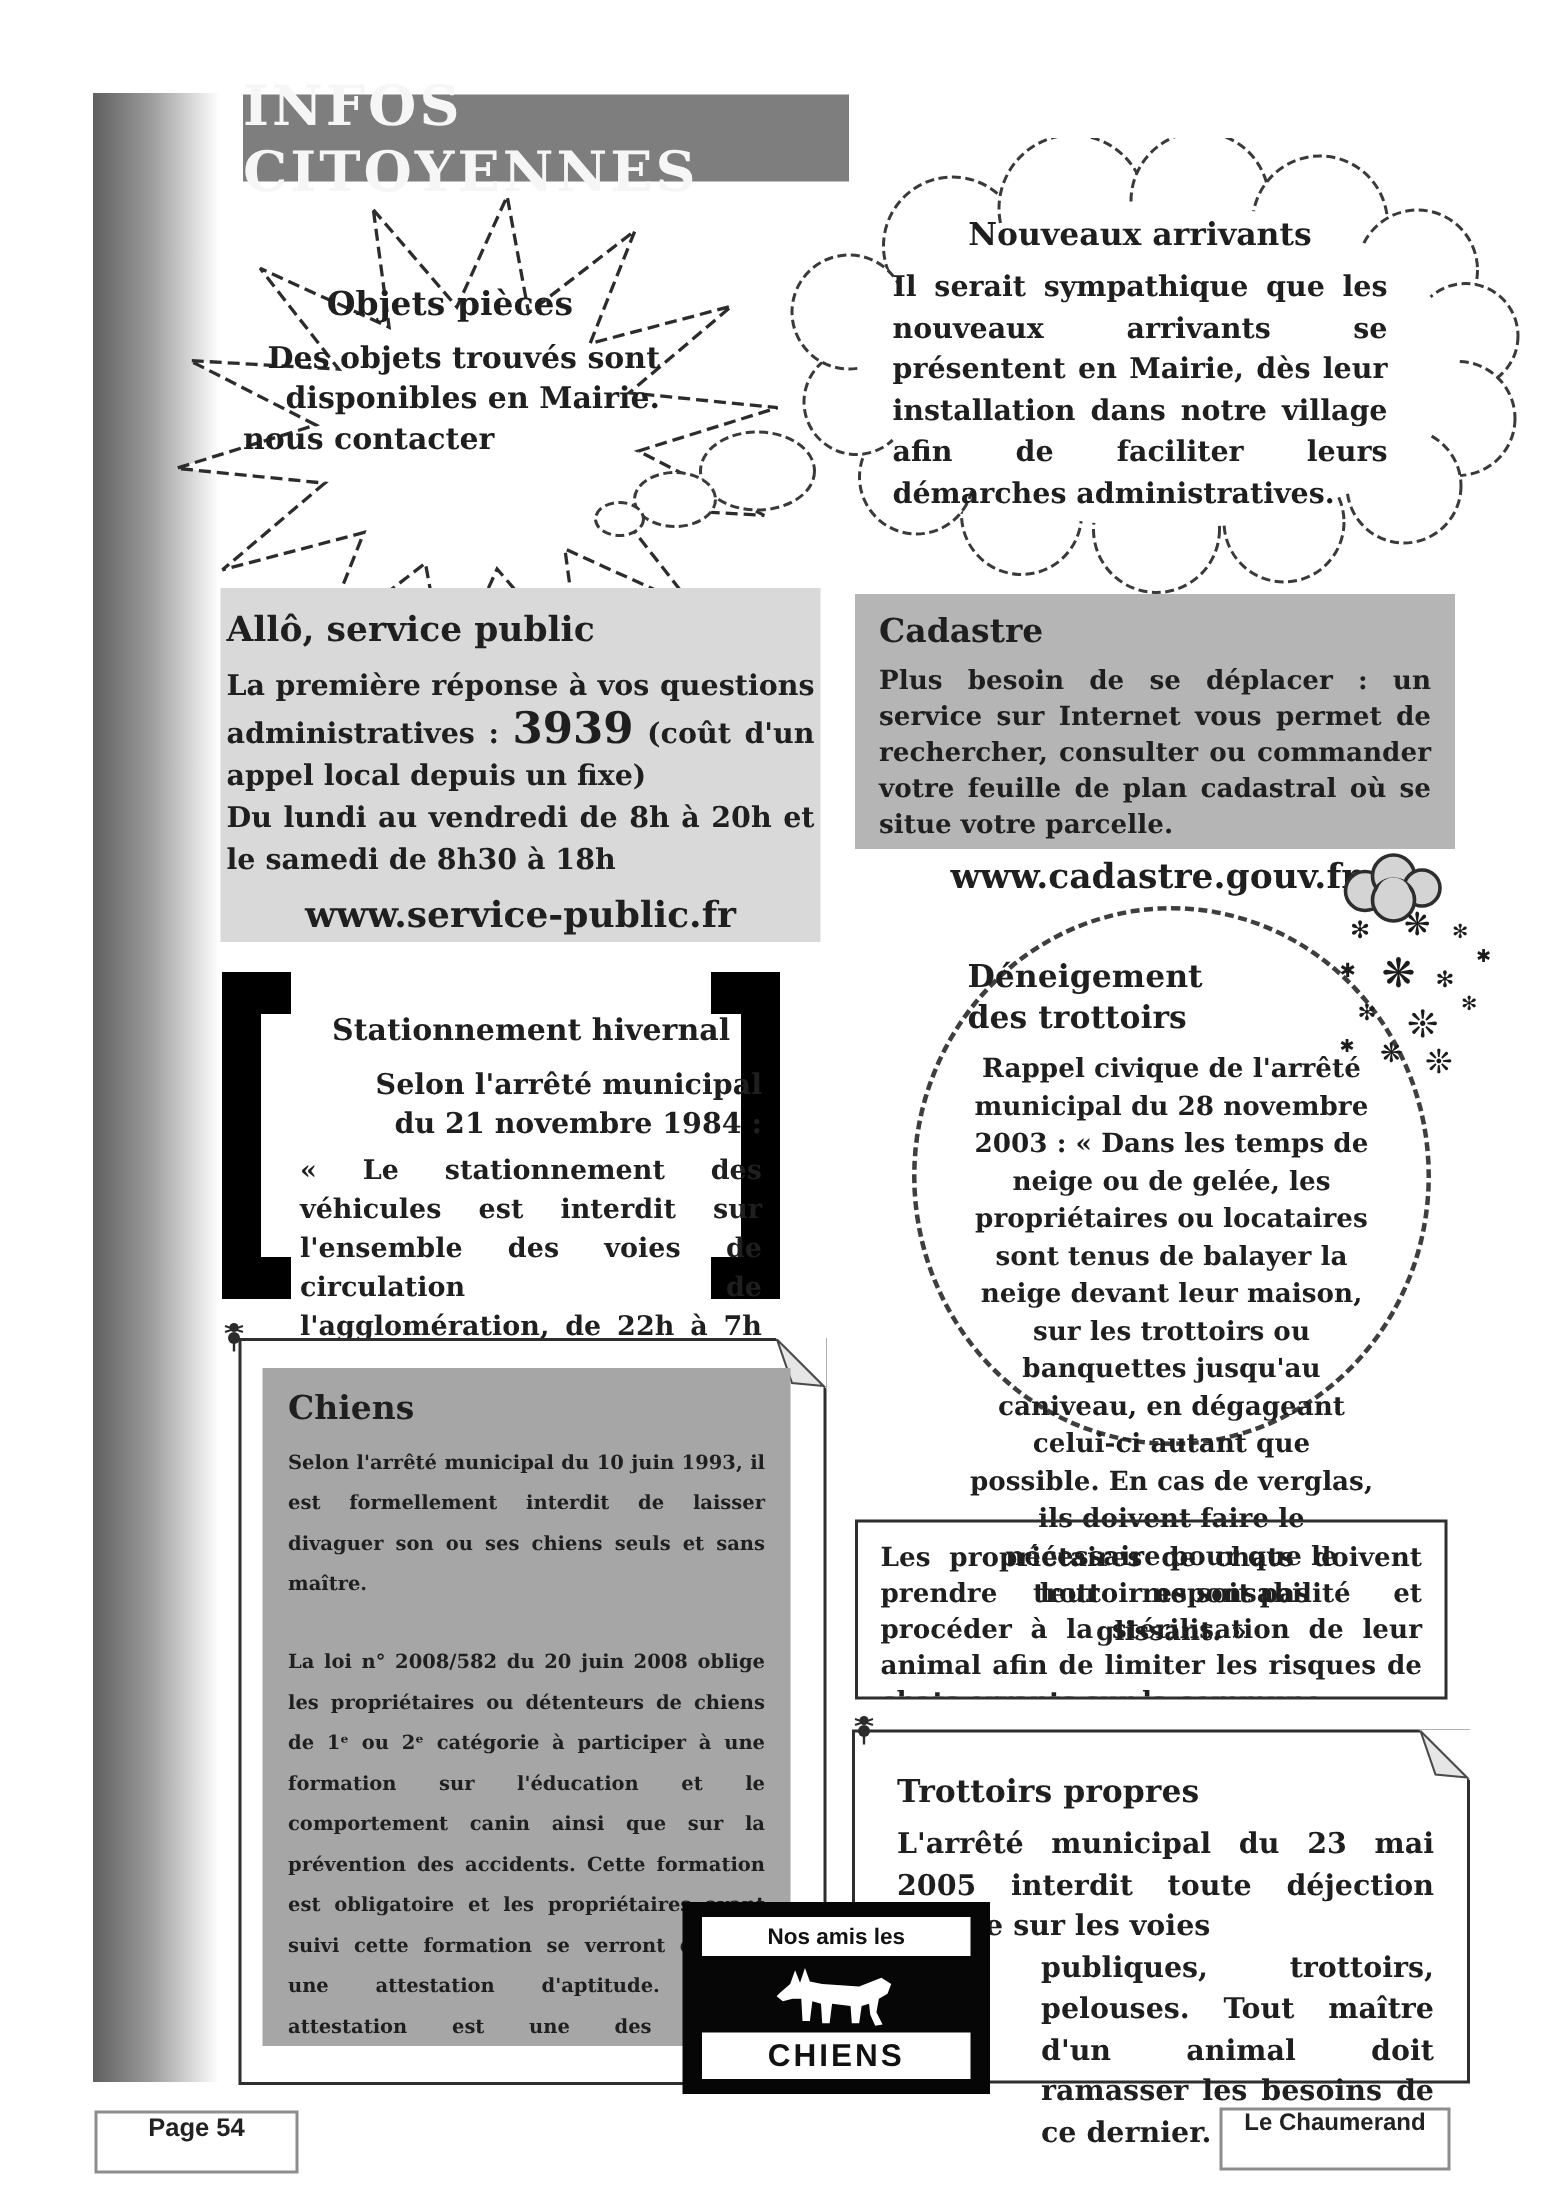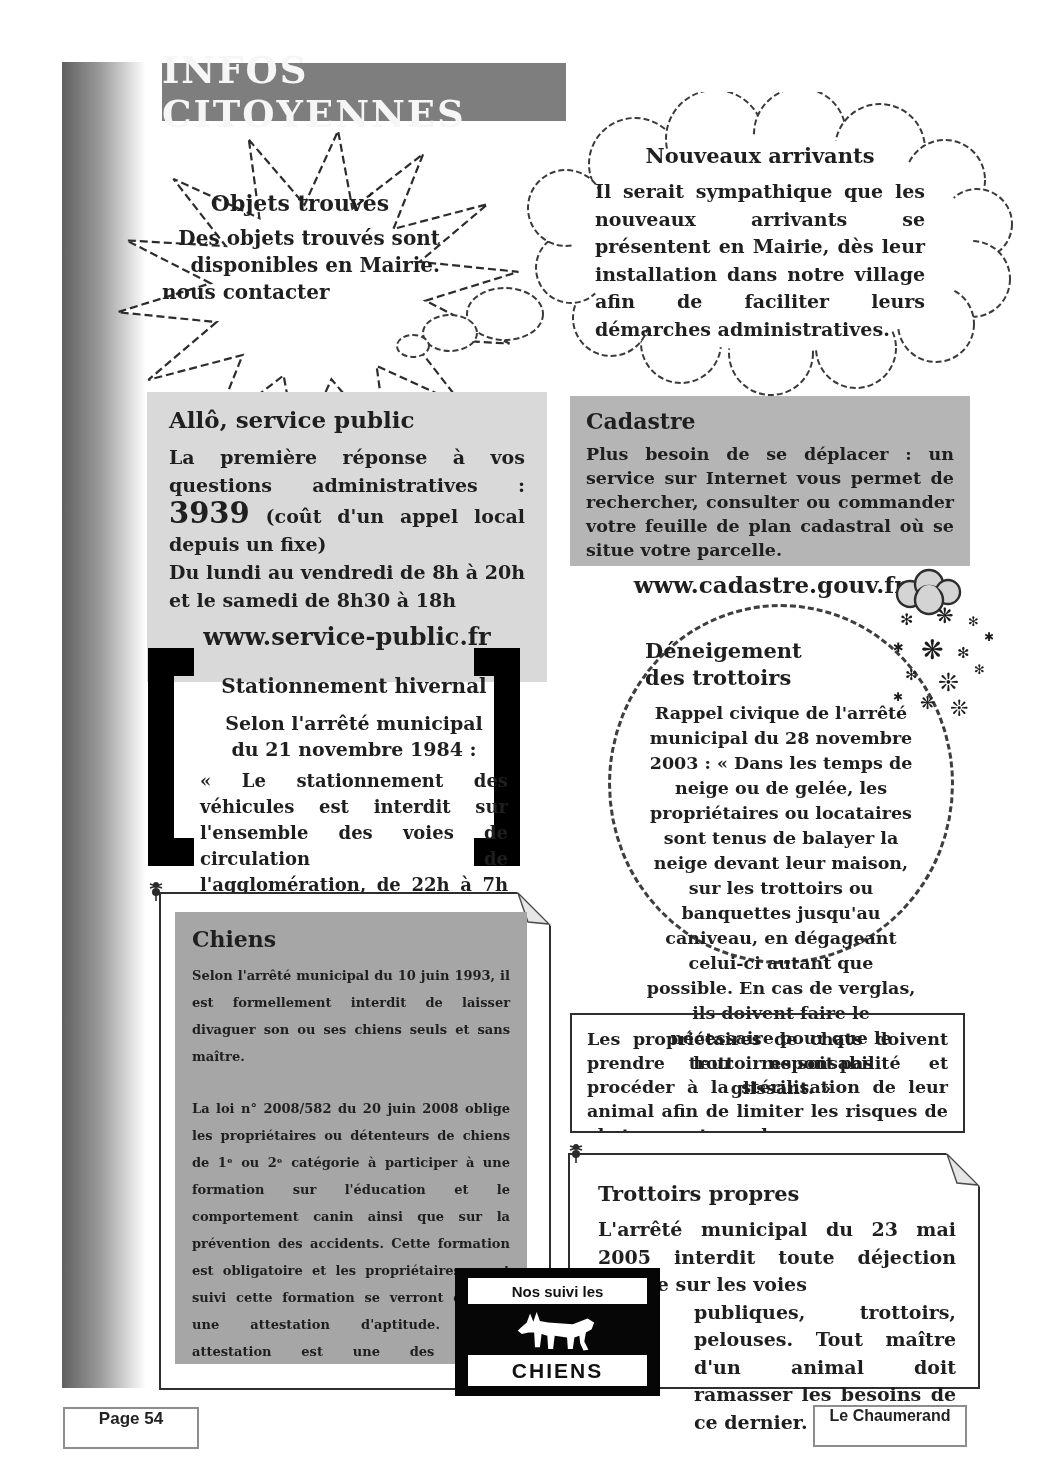--- a/index.html
+++ b/index.html
@@ -18,43 +18,43 @@
   .star-text{left:160px;top:190px;width:280px;font-weight:bold;}
   .st-title{font-size:22px;text-align:center;margin-bottom:9px;}
   .st-line{font-size:20px;line-height:27px;text-align:right;}
   .st-left{text-align:left;padding-left:2px;}
   
   .cloud-wrap{left:380px;top:92px;width:640px;height:305px;}
   .cloud-text{left:595px;top:143px;width:330px;font-weight:bold;}
   .cl-title{font-size:21px;text-align:center;margin-bottom:10px;}
   .cl-body{font-size:19px;line-height:27.5px;text-align:justify;}
   
-  .service-box{left:147px;top:392px;width:400px;height:290px;background:#d9d9d9;
-    padding:14px 22px;box-sizing:border-box;font-weight:bold;}
+  .service-box{left:147px;top:392px;width:400px;height:236px;background:#d9d9d9;
+    padding:14px 4px;box-sizing:border-box;font-weight:bold;}
   .sp-title{font-size:23px;margin-bottom:10px;}
   .sp-body{font-size:19px;line-height:28px;text-align:justify;}
   .sp-number{font-size:29px;}
   .sp-url{font-size:24px;text-align:center;margin-top:8px;}
   
   .cadastre-box{left:570px;top:396px;width:400px;height:170px;background:#b5b5b5;
     padding:12px 16px;box-sizing:border-box;font-weight:bold;}
   .cd-title{font-size:22px;margin-bottom:8px;}
   .cd-body{font-size:17.5px;line-height:24px;text-align:justify;}
   .cd-url{font-size:23px;text-align:center;margin-top:9px;}
   
   .stationnement{left:148px;top:648px;width:372px;height:218px;}
   .bracket{position:absolute;top:0;width:46px;height:218px;}
   .bracket .bar{position:absolute;top:0;bottom:0;width:26px;background:#000;}
   .bracket .arm{position:absolute;width:46px;height:28px;background:#000;}
   .bracket-left{left:0;} .bracket-left .bar{left:0;}
   .bracket-right{right:0;} .bracket-right .bar{right:0;}
   .arm-top{top:0;} .arm-bottom{bottom:0;}
   .stat-text{position:absolute;left:52px;top:26px;width:308px;font-weight:bold;}
   .stat-title{font-size:20px;text-align:center;margin-bottom:12px;}
-  .stat-sub{font-size:19px;line-height:26px;text-align:center;}
+  .stat-sub{font-size:19px;line-height:26px;text-align:right;}
   .stat-body{font-size:18px;line-height:26px;text-align:justify;margin-top:6px;}
   
   .deneigement{left:608px;top:604px;width:346px;height:360px;border:3px dashed #3e3e3e;
     border-radius:50%;box-sizing:border-box;background:#fff;}
   .den-text{padding:30px 34px 0;font-weight:bold;}
   .den-title{font-size:21px;line-height:27px;}
   .den-body{font-size:17.5px;line-height:25px;text-align:center;margin-top:10px;}
   .snowcloud{left:886px;top:568px;width:86px;height:54px;z-index:4;}
   .flake{position:absolute;font-family:"DejaVu Sans",sans-serif;color:#1c1c1c;z-index:4;line-height:1;}
   
@@ -102,21 +102,21 @@
   <div class="abs banner">
     <span>INFOS CITOYENNES</span>
   </div>
 
   <div class="abs star-wrap">
     <svg width="420" height="340" viewBox="0 0 420 340">
       <polygon id="star-poly" points="140.9,19.8 196.6,84.7 230.1,10.8 244.4,88.6 315.3,33.8 285.4,109.0 379.7,84.1 311.5,141.9 410.4,151.8 317.5,180.7 401.5,223.6 302.2,217.9 354.6,285.1 268.6,245.9 279.1,324.2 223.4,259.3 189.9,333.2 175.6,255.4 104.7,310.2 134.6,235.0 40.3,259.9 108.5,202.1 9.6,192.2 102.5,163.3 18.5,120.4 117.8,126.1 65.4,58.9 151.4,98.1" fill="#ffffff" stroke="#2c2c2c" stroke-width="2.2" stroke-dasharray="8 4"></polygon>
     </svg>
   </div>
   <div class="abs star-text">
-    <div class="st-title">Objets trouvés</div>
+    <div class="st-title">Objets pièces</div>
     <div class="st-line">Des objets trouvés sont</div>
     <div class="st-line">disponibles en Mairie.</div>
     <div class="st-line st-left">nous contacter</div>
   </div>
 
   <div class="abs cloud-wrap">
     <svg width="640" height="305" viewBox="0 0 640 305">
       <g fill="#ffffff" stroke="#3a3a3a" stroke-width="2" stroke-dasharray="6 3">
         <circle cx="255" cy="72" r="46"></circle>
           <circle cx="335" cy="47" r="49"></circle>
@@ -244,21 +244,21 @@
       <polygon points="1,1 32,32 11,30" fill="#e6e6e6" stroke="#4a4a4a" stroke-width="1.4"></polygon>
     </svg>
     <div class="trot-inner">
       <div class="tp-title">Trottoirs propres</div>
       <div class="tp-body">L'arrêté municipal du 23 mai 2005 interdit toute déjection canine sur les voies</div>
       <div class="tp-body tp-wrapped">publiques, trottoirs, pelouses. Tout maître d'un animal doit ramasser les besoins de ce dernier.</div>
     </div>
   </div>
 
   <div class="abs badge">
-    <div class="badge-strip badge-top">Nos suivi les</div>
+    <div class="badge-strip badge-top">Nos amis les</div>
     <div class="badge-dog">
       <svg width="118" height="46" viewBox="0 0 120 56">
         <path fill="#ffffff" d="M14,26 L22,19 L26,8 L30,18 L34,6 L38,17 L48,19 L78,21 L96,14 L104,19 L101,27 L94,31 L92,42 L97,52 L91,53 L87,44 L86,35 L80,37 L78,51 L72,51 L71,37 L56,35 L54,51 L48,51 L47,35 L40,33 L38,49 L32,49 L31,31 L24,31 L16,33 L11,29 Z"></path>
       </svg>
     </div>
     <div class="badge-strip badge-bottom">CHIENS</div>
   </div>
 
   <div class="abs footer-box footer-page">
     <span>Page 54</span>

